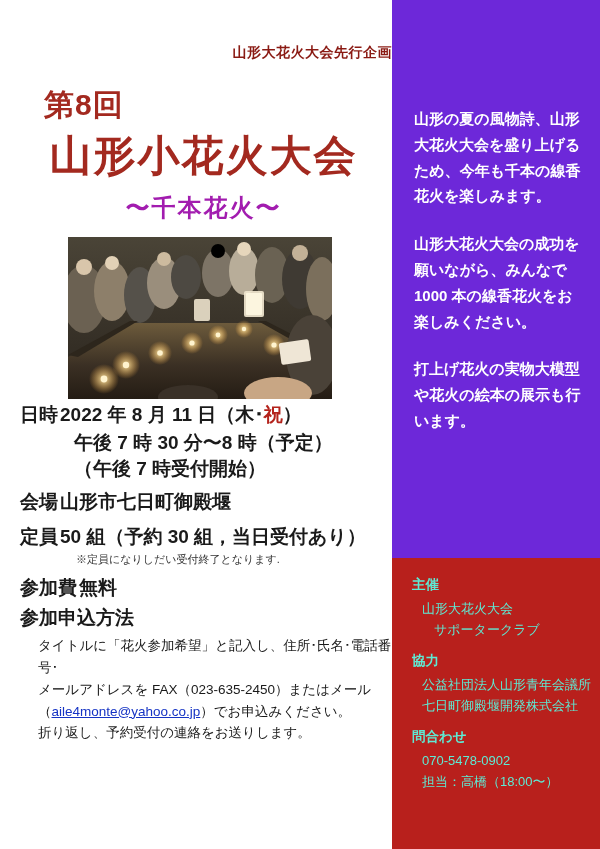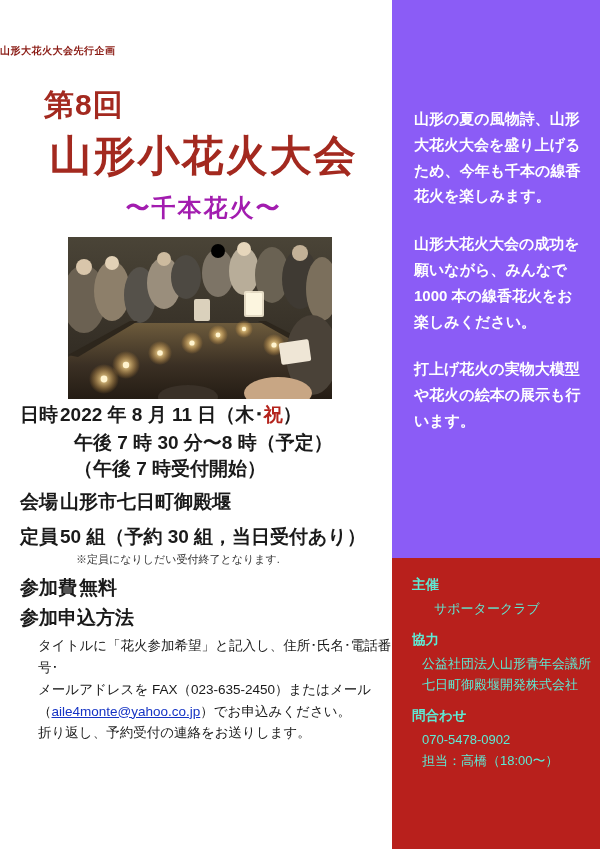--- a/index.html
+++ b/index.html
@@ -28,22 +28,22 @@
     width: 392px;
     height: 849px;
     background: #ffffff;
   }
 
   .kicker {
     position: absolute;
     left: 0;
     top: 44px;
     width: 392px;
-    text-align: left;
-    font-size: 10px;
+    text-align: right;
+    font-size: 14px;
     font-weight: bold;
     color: #8a1a13;
     letter-spacing: 0.5px;
   }
 
   .title-no {
     position: absolute;
     left: 44px;
     top: 85px;
     font-size: 30px;
@@ -146,21 +146,21 @@
     text-decoration: underline;
   }
 
   
   .right-top {
     position: absolute;
     left: 392px;
     top: 0;
     width: 208px;
     height: 558px;
-    background: #8b5cf6;
+    background: #6d28d9;
   }
   .right-top-text {
     position: absolute;
     left: 22px;
     top: 106px;
     width: 170px;
     color: #ffffff;
     font-size: 15px;
     font-weight: bold;
     line-height: 1.72;
@@ -333,20 +333,21 @@
     <div class="right-top-text">
       <p>山形の夏の風物詩、山形大花火大会を盛り上げるため、今年も千本の線香花火を楽しみます。</p>
       <p>山形大花火大会の成功を願いながら、みんなで 1000 本の線香花火をお楽しみください。</p>
       <p>打上げ花火の実物大模型や花火の絵本の展示も行います。</p>
     </div>
   </div>
 
   <div class="right-bottom">
     <div class="rb-inner">
       <div class="rb-h">主催</div>
+      <div class="rb-l">山形大花火大会</div>
       <div class="rb-l2">サポータークラブ</div>
 
       <div class="rb-gap"></div>
 
       <div class="rb-h">協力</div>
       <div class="rb-l">公益社団法人山形青年会議所</div>
       <div class="rb-l">七日町御殿堰開発株式会社</div>
 
       <div class="rb-gap"></div>
 

